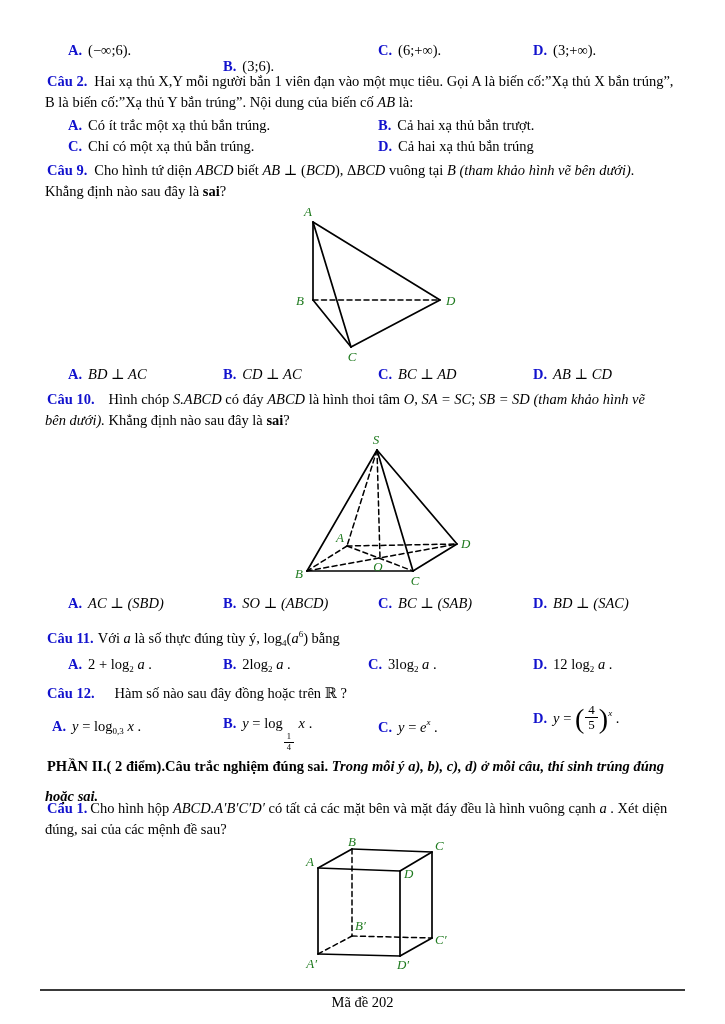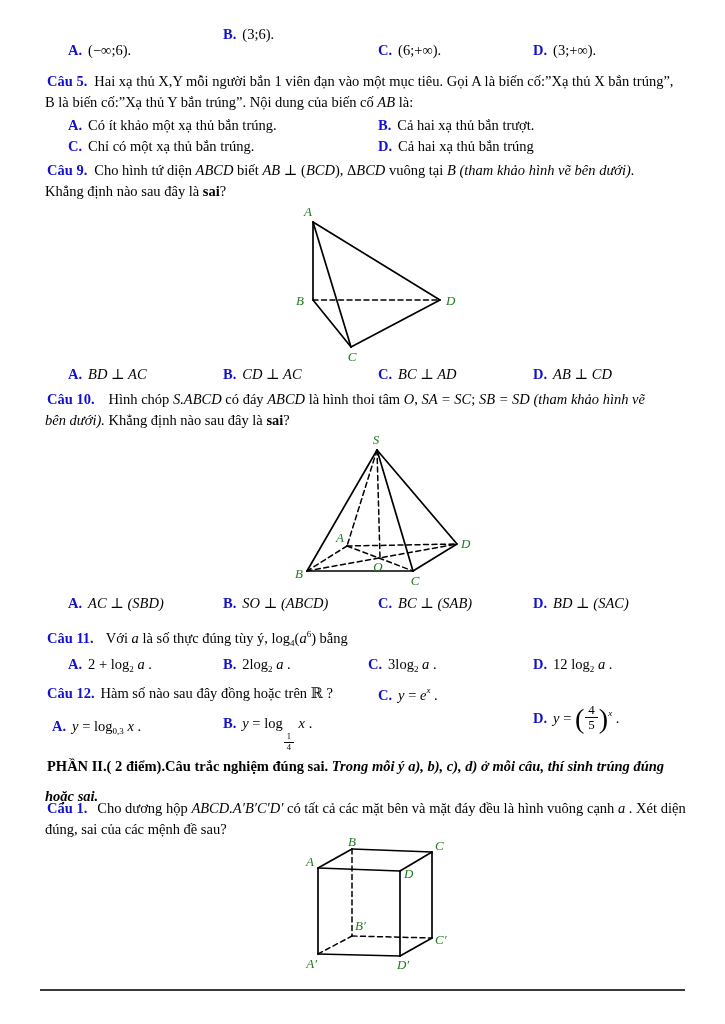--- a/index.html
+++ b/index.html
@@ -31,29 +31,29 @@
   .footer-rule{position:absolute;left:40px;width:645px;top:989px;border-top:2px solid #3a3a3a;height:0;}
   .footer-text{position:absolute;top:992px;left:0;width:100%;text-align:center;height:21px;line-height:21px;}
 </style>
 </head>
 <body>
 
 <div class="page">
 
   <div>
     <span class="opt" style="left:68px;top:40px"><span class="olbl">A.</span><span><span class="seg-n">(−∞;6).</span></span></span>
-    <span class="opt" style="left:223px;top:24px"><span class="olbl">B.</span><span><span class="seg-n">(3;6).</span></span></span>
+    <span class="opt" style="left:223px;top:56px"><span class="olbl">B.</span><span><span class="seg-n">(3;6).</span></span></span>
     <span class="opt" style="left:378px;top:40px"><span class="olbl">C.</span><span><span class="seg-n">(6;+∞).</span></span></span>
     <span class="opt" style="left:533px;top:40px"><span class="olbl">D.</span><span><span class="seg-n">(3;+∞).</span></span></span>
   </div>
 
   <div>
-    <div class="line" style="left:47px;top:71px"><span class="qlbl" style="margin-right:7px">Câu 5.</span><span><span class="seg-n">Hai xạ thủ X,Y mỗi người bắn 1 viên đạn vào một mục tiêu. Gọi A là biến cố:”Xạ thủ X bắn trúng”,</span></span></div>
+    <div class="line" style="left:47px;top:71px"><span class="qlbl" style="margin-right:7px">Câu 2.</span><span><span class="seg-n">Hai xạ thủ X,Y mỗi người bắn 1 viên đạn vào một mục tiêu. Gọi A là biến cố:”Xạ thủ X bắn trúng”,</span></span></div>
     <div class="line" style="left:45px;top:92px"><span><span class="seg-n">B là biến cố:”Xạ thủ Y bắn trúng”. Nội dung của biến cố </span><span class="seg-i">AB</span><span class="seg-n"> là:</span></span></div>
-    <span class="opt" style="left:68px;top:115px"><span class="olbl">A.</span><span><span class="seg-n">Có ít khảo một xạ thủ bắn trúng.</span></span></span>
+    <span class="opt" style="left:68px;top:115px"><span class="olbl">A.</span><span><span class="seg-n">Có ít trắc một xạ thủ bắn trúng.</span></span></span>
     <span class="opt" style="left:378px;top:115px"><span class="olbl">B.</span><span><span class="seg-n">Cả hai xạ thủ bắn trượt.</span></span></span>
     <span class="opt" style="left:68px;top:136px"><span class="olbl">C.</span><span><span class="seg-n">Chỉ có một xạ thủ bắn trúng.</span></span></span>
     <span class="opt" style="left:378px;top:136px"><span class="olbl">D.</span><span><span class="seg-n">Cả hai xạ thủ bắn trúng</span></span></span>
   </div>
 
   <div>
     <div class="line" style="left:47px;top:160px"><span class="qlbl" style="margin-right:7px">Câu 9.</span><span><span class="seg-n">Cho hình tứ diện </span><span class="seg-i">ABCD</span><span class="seg-n"> biết </span><span class="seg-i">AB</span><span class="seg-n"> ⊥ (</span><span class="seg-i">BCD</span><span class="seg-n">), Δ</span><span class="seg-i">BCD</span><span class="seg-n"> vuông tại </span><span class="seg-i">B</span><span class="seg-n"> </span><span class="seg-i">(tham khảo hình vẽ bên dưới).</span></span></div>
     <div class="line" style="left:45px;top:181px"><span><span class="seg-n">Khẳng định nào sau đây là </span><span class="seg-b">sai</span><span class="seg-n">?</span></span></div>
 
     <svg class="fig" style="left:283px;top:202px" width="185" height="165" viewBox="283 202 185 165">
@@ -99,48 +99,48 @@
       <text class="figlbl" x="378" y="571" text-anchor="middle">O</text>
     </svg>
 
     <span class="opt" style="left:68px;top:593px"><span class="olbl">A.</span><span><span class="seg-i">AC ⊥ (SBD)</span></span></span>
     <span class="opt" style="left:223px;top:593px"><span class="olbl">B.</span><span><span class="seg-i">SO ⊥ (ABCD)</span></span></span>
     <span class="opt" style="left:378px;top:593px"><span class="olbl">C.</span><span><span class="seg-i">BC ⊥ (SAB)</span></span></span>
     <span class="opt" style="left:533px;top:593px"><span class="olbl">D.</span><span><span class="seg-i">BD ⊥ (SAC)</span></span></span>
   </div>
 
   <div>
-    <div class="line" style="left:47px;top:624px"><span class="qlbl" style="margin-right:12px">Câu 11.</span><span><span class="seg-n">Với </span><span class="seg-i">a</span><span class="seg-n"> là số thực đúng tùy ý, log</span><span class="seg-sub">4</span><span class="seg-n">(</span><span class="seg-i">a</span><span class="seg-sup">6</span><span class="seg-n">) bằng</span></span></div>
+    <div class="line" style="left:47px;top:624px"><span class="qlbl" style="margin-right:4px">Câu 11.</span><span><span class="seg-n">Với </span><span class="seg-i">a</span><span class="seg-n"> là số thực đúng tùy ý, log</span><span class="seg-sub">4</span><span class="seg-n">(</span><span class="seg-i">a</span><span class="seg-sup">6</span><span class="seg-n">) bằng</span></span></div>
     <span class="opt" style="left:68px;top:654px"><span class="olbl">A.</span><span><span class="seg-n">2 + log</span><span class="seg-sub">2</span><span class="seg-n"> </span><span class="seg-i">a</span><span class="seg-n"> .</span></span></span>
     <span class="opt" style="left:223px;top:654px"><span class="olbl">B.</span><span><span class="seg-n">2log</span><span class="seg-sub">2</span><span class="seg-n"> </span><span class="seg-i">a</span><span class="seg-n"> .</span></span></span>
     <span class="opt" style="left:368px;top:654px"><span class="olbl">C.</span><span><span class="seg-n">3log</span><span class="seg-sub">2</span><span class="seg-n"> </span><span class="seg-i">a</span><span class="seg-n"> .</span></span></span>
     <span class="opt" style="left:533px;top:654px"><span class="olbl">D.</span><span><span class="seg-n">12 log</span><span class="seg-sub">2</span><span class="seg-n"> </span><span class="seg-i">a</span><span class="seg-n"> .</span></span></span>
   </div>
 
   <div>
-    <div class="line" style="left:47px;top:683px"><span class="qlbl" style="margin-right:6px">Câu 12.</span><span><span class="seg-n">Hàm số nào sau đây đồng hoặc trên ℝ ?</span></span></div>
+    <div class="line" style="left:47px;top:683px"><span class="qlbl" style="margin-right:20px">Câu 12.</span><span><span class="seg-n">Hàm số nào sau đây đồng hoặc trên ℝ ?</span></span></div>
     <span class="opt" style="left:52px;top:716px"><span class="olbl">A.</span><span><span class="seg-i">y</span><span class="seg-n"> = log</span><span class="seg-sub">0,3</span><span class="seg-n"> </span><span class="seg-i">x</span><span class="seg-n"> .</span></span></span>
     <span class="opt" style="left:223px;top:713px"><span class="olbl">B.</span><span><span class="seg-i">y</span><span class="seg-n"> = log</span><span class="frac subfrac">
             <span class="fn">1</span>
             <span class="fd">4</span>
           </span><span class="seg-n"> </span><span class="seg-i">x</span><span class="seg-n"> .</span></span></span>
-    <span class="opt" style="left:378px;top:680px"><span class="olbl">C.</span><span><span class="seg-i">y</span><span class="seg-n"> = </span><span class="seg-i">e</span><span class="seg-supi">x</span><span class="seg-n"> .</span></span></span>
+    <span class="opt" style="left:378px;top:712px"><span class="olbl">C.</span><span><span class="seg-i">y</span><span class="seg-n"> = </span><span class="seg-i">e</span><span class="seg-supi">x</span><span class="seg-n"> .</span></span></span>
     <span class="opt" style="left:533px;top:703px"><span class="olbl">D.</span><span><span class="seg-i">y</span><span class="seg-n"> = </span><span class="seg-big">(</span><span class="frac">
             <span class="fn">4</span>
             <span class="fd">5</span>
           </span><span class="seg-big">)</span><span class="seg-supi">x</span><span class="seg-n"> .</span></span></span>
   </div>
 
   <div>
     <div class="line" style="left:47px;top:756px"><span><span class="seg-b">PHẦN II.( 2 điểm).Câu trắc nghiệm đúng sai. </span><span class="seg-bi">Trong mỗi ý a), b), c), d) ở mỗi câu, thí sinh trúng đúng</span></span></div>
     <div class="line" style="left:45px;top:786px"><span><span class="seg-bi">hoặc sai.</span></span></div>
   </div>
 
   <div>
-    <div class="line" style="left:47px;top:798px"><span class="qlbl" style="margin-right:10px">Câu 1.</span><span><span class="seg-n">Cho dương hộp </span><span class="seg-i">ABCD.A′B′C′D′</span><span class="seg-n"> có tất cả các mặt bên và mặt đáy đều là hình vuông cạnh </span><span class="seg-i">a</span><span class="seg-n"> . Xét diện</span></span></div>
+    <div class="line" style="left:47px;top:798px"><span class="qlbl" style="margin-right:3px">Câu 1.</span><span><span class="seg-n">Cho hình hộp </span><span class="seg-i">ABCD.A′B′C′D′</span><span class="seg-n"> có tất cả các mặt bên và mặt đáy đều là hình vuông cạnh </span><span class="seg-i">a</span><span class="seg-n"> . Xét diện</span></span></div>
     <div class="line" style="left:45px;top:819px"><span><span class="seg-n">đúng, sai của các mệnh đề sau?</span></span></div>
 
     <svg class="fig" style="left:296px;top:836px" width="164" height="145" viewBox="296 836 164 145">
       <line x1="318" y1="868" x2="352" y2="849"></line>
       <line x1="352" y1="849" x2="432" y2="852"></line>
       <line x1="432" y1="852" x2="400" y2="871"></line>
       <line x1="400" y1="871" x2="318" y2="868"></line>
       <line x1="318" y1="868" x2="318" y2="954"></line>
       <line x1="432" y1="852" x2="432" y2="938"></line>
       <line x1="400" y1="871" x2="400" y2="956"></line>
@@ -154,14 +154,15 @@
       <text class="figlbl" x="435" y="850" text-anchor="start">C</text>
       <text class="figlbl" x="404" y="878" text-anchor="start">D</text>
       <text class="figlbl" x="317" y="968" text-anchor="end">A′</text>
       <text class="figlbl" x="355" y="930" text-anchor="start">B′</text>
       <text class="figlbl" x="435" y="944" text-anchor="start">C′</text>
       <text class="figlbl" x="403" y="969" text-anchor="middle">D′</text>
     </svg>
   </div>
 
   <div class="footer-rule"></div>
+  <div class="footer-text">Mã đề 202</div>
 
 </div>
 
 </body></html>

